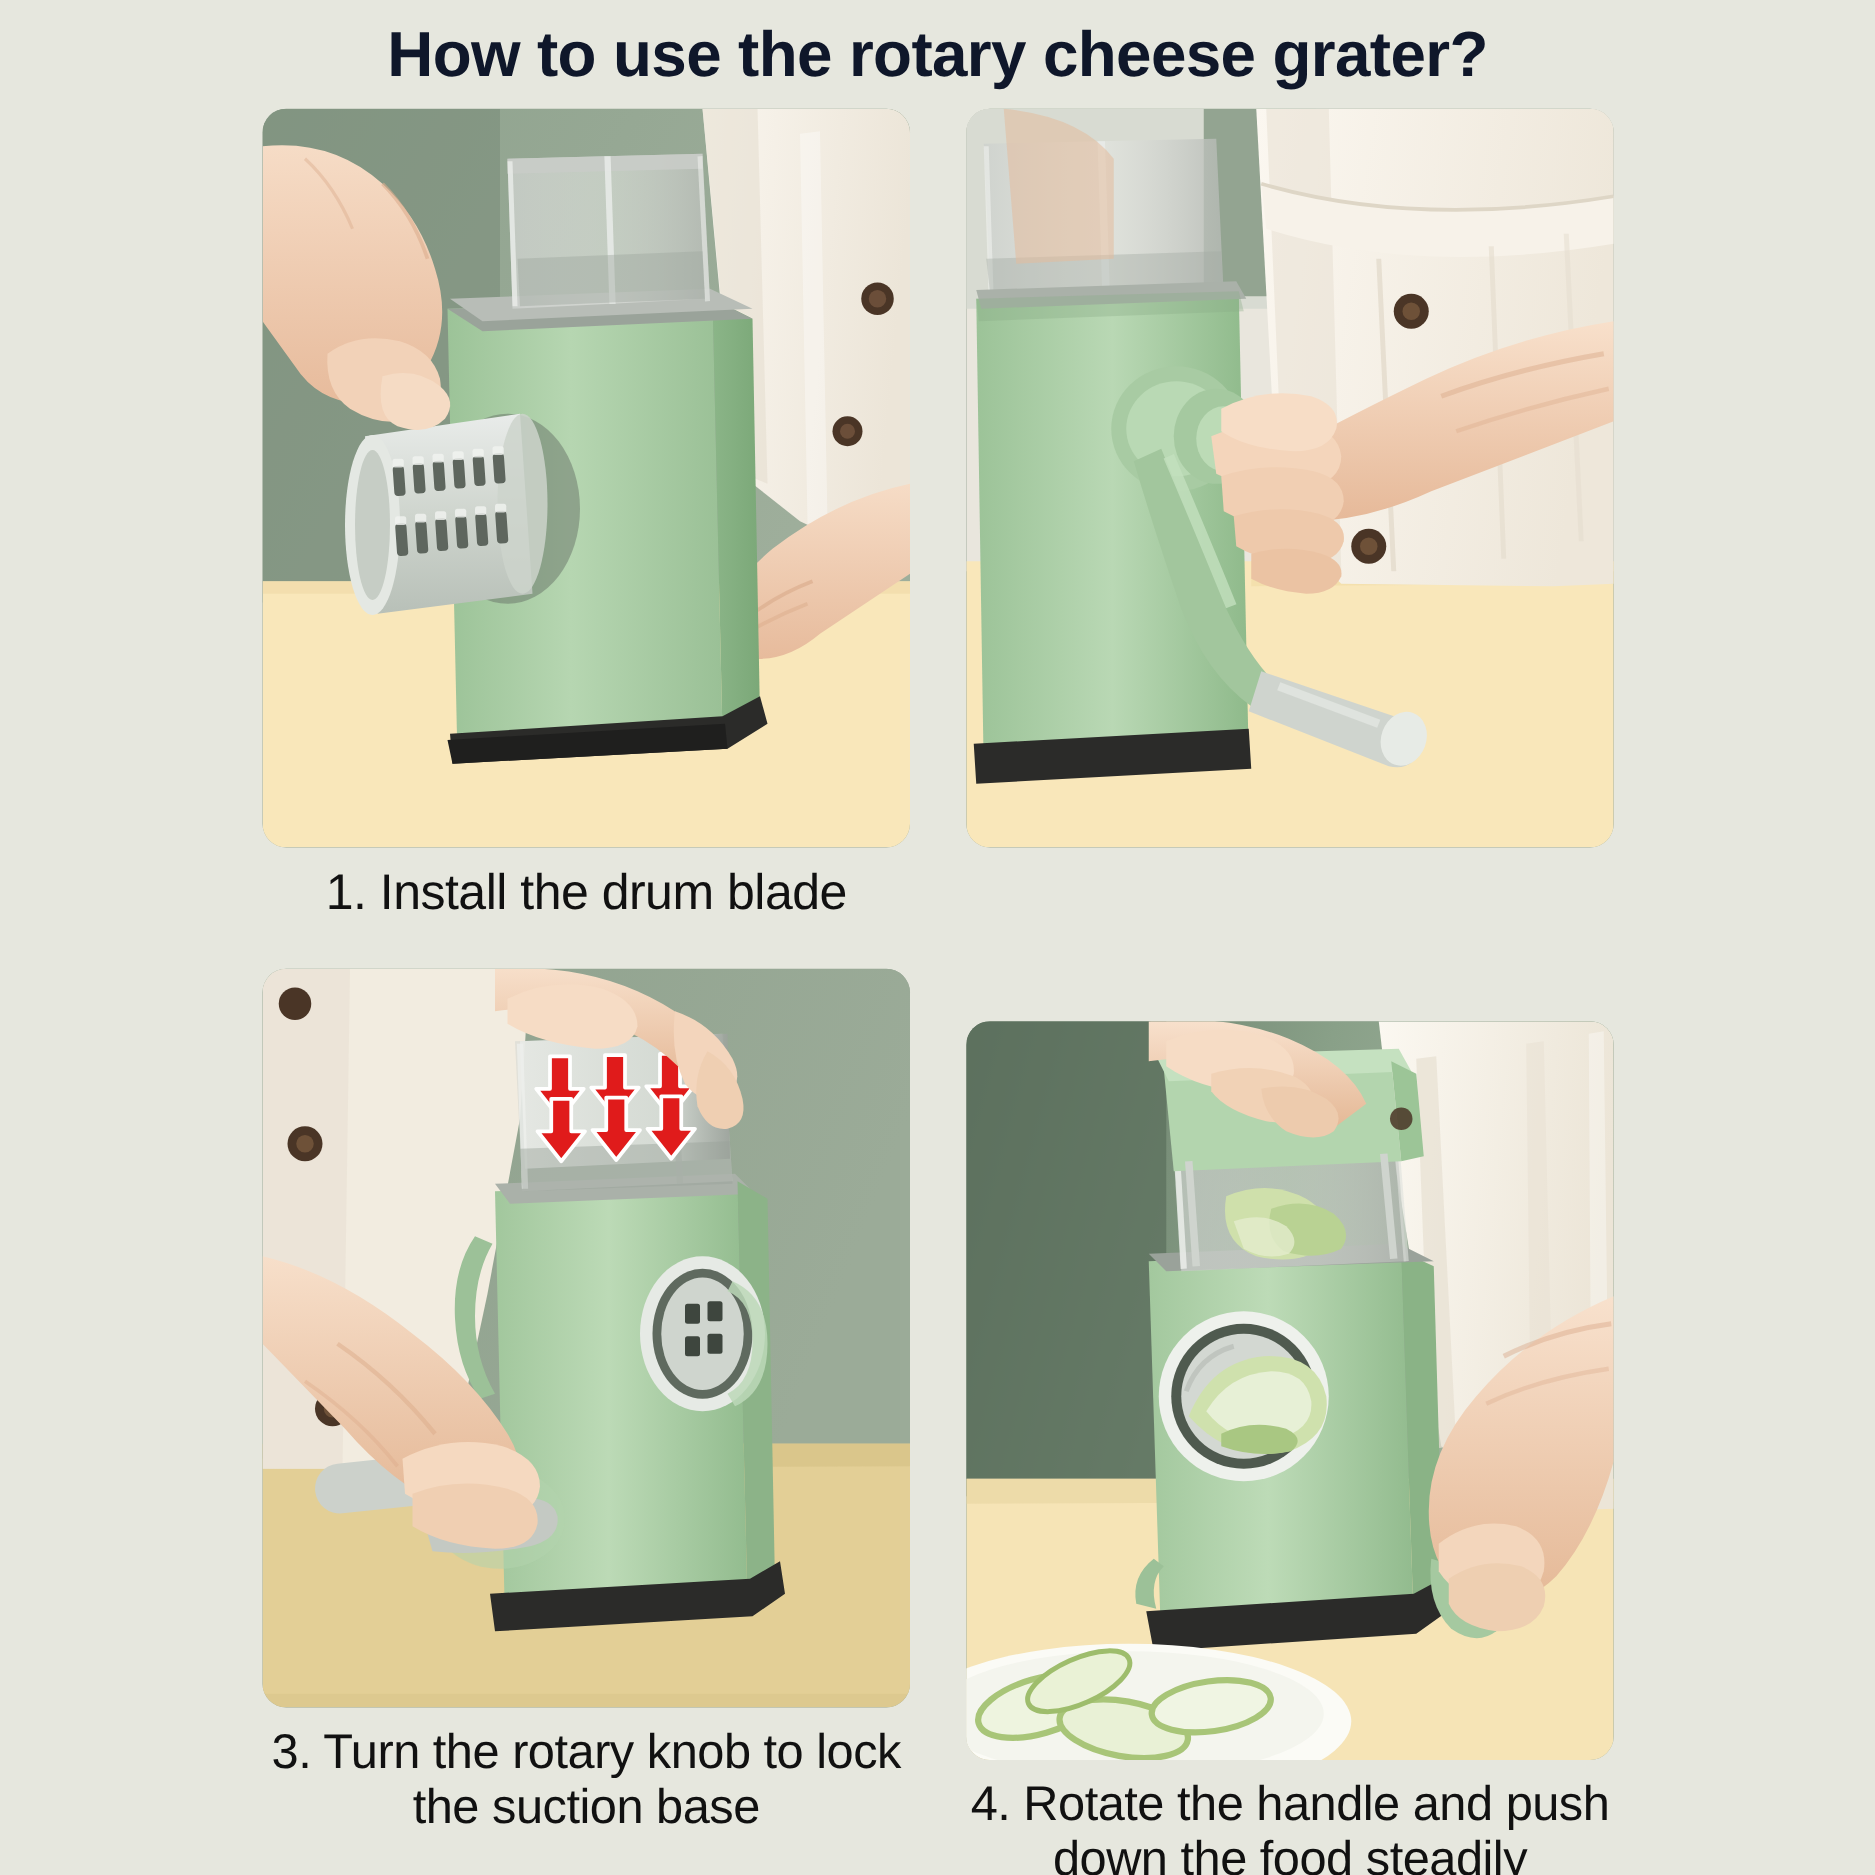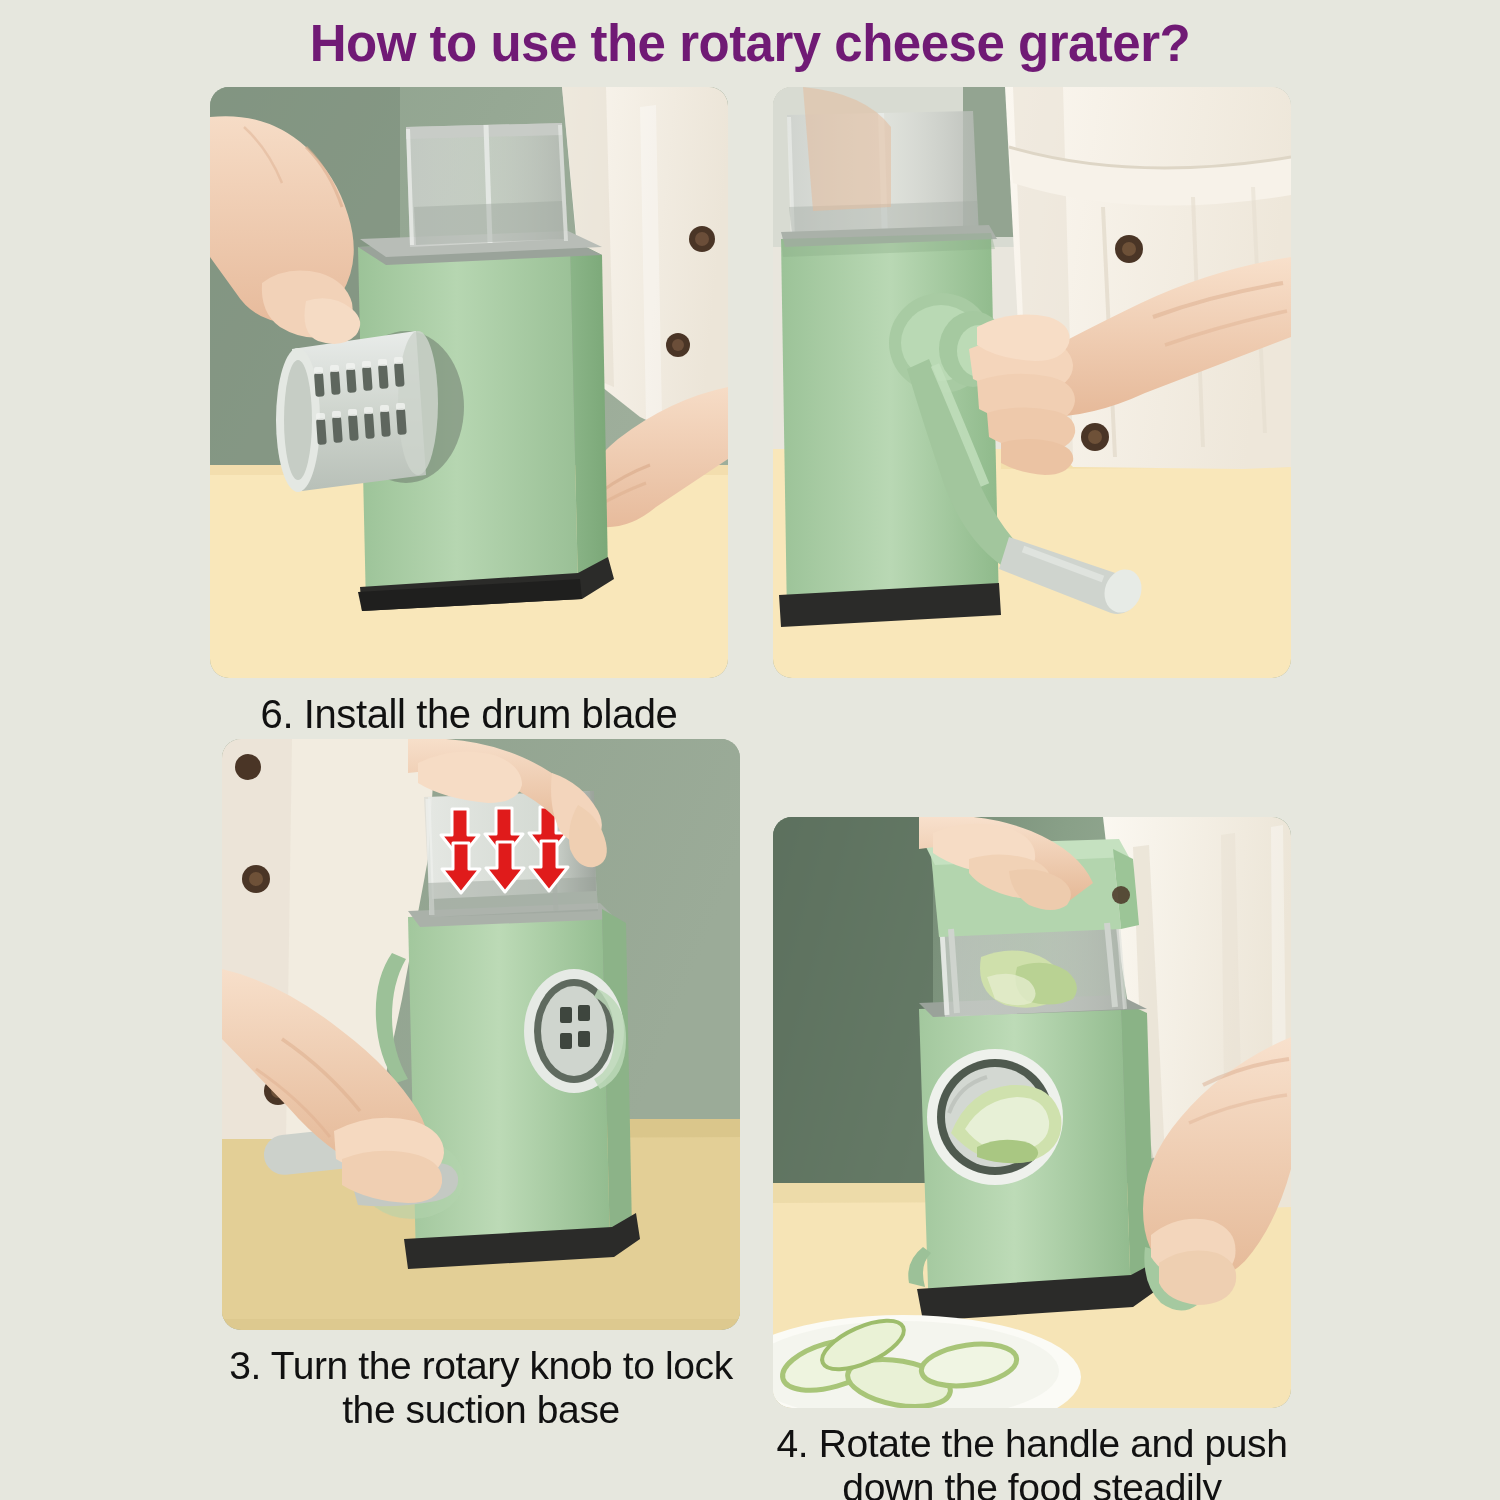--- a/index.html
+++ b/index.html
@@ -24,38 +24,38 @@
   .title {
     position: absolute;
     top: 14px;
     left: 0;
     width: 1500px;
     text-align: center;
     font-family: "Liberation Sans Narrow", "Liberation Sans", sans-serif;
     font-size: 51px;
     font-weight: 700;
     letter-spacing: -0.5px;
-    color: #701a75;
+    color: #0f172a;
     white-space: nowrap;
   }
   
   .grid {
     position: absolute;
     top: 87px;
     left: 210px;
     width: 1082px;
     height: 1390px;
   }
   .cell {
     position: absolute;
     width: 518px;
   }
   .cell.c1 { left: 0;    top: 0; }
   .cell.c2 { left: 563px; top: 0; }
-  .cell.c3 { left: 0;    top: 652px; margin-left: 12px; }
+  .cell.c3 { left: 0;    top: 688px; }
   .cell.c4 { left: 563px; top: 730px; }
 
   .photo {
     position: relative;
     width: 518px;
     height: 591px;
     border-radius: 19px;
     overflow: hidden;
     background: #96a694;
   }
@@ -196,21 +196,21 @@
           </g>
 
           <path d="M0,30 Q56,24 96,60 Q126,88 138,128 Q152,172 132,206 Q112,238 78,236 Q44,234 26,206 L0,170 Z" fill="url(#skinA)"></path>
           <path d="M52,196 Q76,178 110,186 Q136,194 142,216 Q146,238 124,248 Q96,256 70,240 Q50,226 52,196 Z" fill="#f2d2b8"></path>
           <path d="M96,60 Q120,84 132,120" stroke="#dcae8e" stroke-width="3" fill="none" opacity="0.6"></path>
           <path d="M34,40 Q58,62 72,96" stroke="#dcae8e" stroke-width="2.5" fill="none" opacity="0.45"></path>
 
           <path d="M96,214 Q122,206 142,222 Q156,234 146,248 Q132,262 108,254 Q90,246 96,214 Z" fill="#f5dbc4"></path>
         </svg>
       </div>
-      <div class="caption">6. Install the drum blade</div>
+      <div class="caption">1. Install the drum blade</div>
     </div>
 
     <div class="cell c2">
       <div class="photo">
         <svg class="scene" viewBox="0 0 518 591" xmlns="http://www.w3.org/2000/svg">
           <defs>
             <linearGradient id="body2" x1="0" y1="0" x2="1" y2="0">
               <stop offset="0" stop-color="#9cc398"></stop>
               <stop offset="0.5" stop-color="#b9d8b4"></stop>
               <stop offset="1" stop-color="#8fba8b"></stop>

